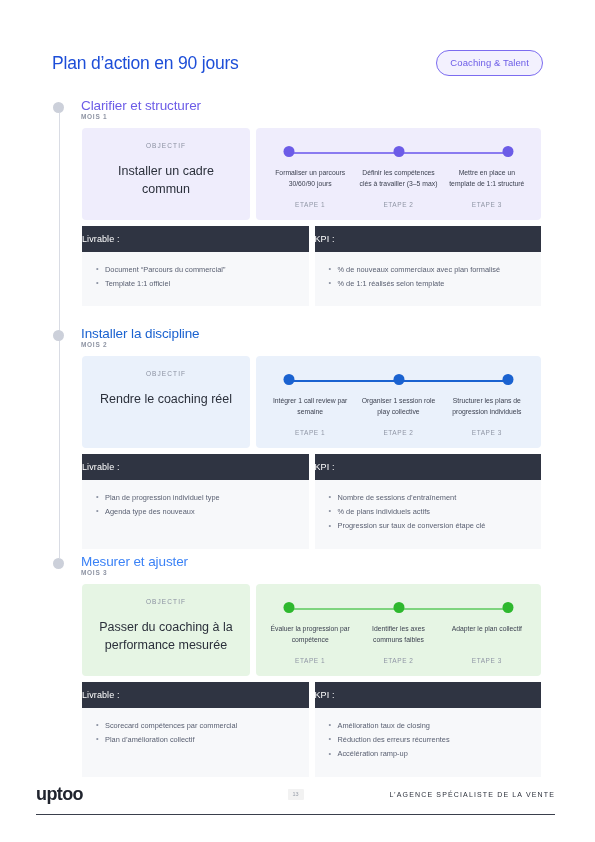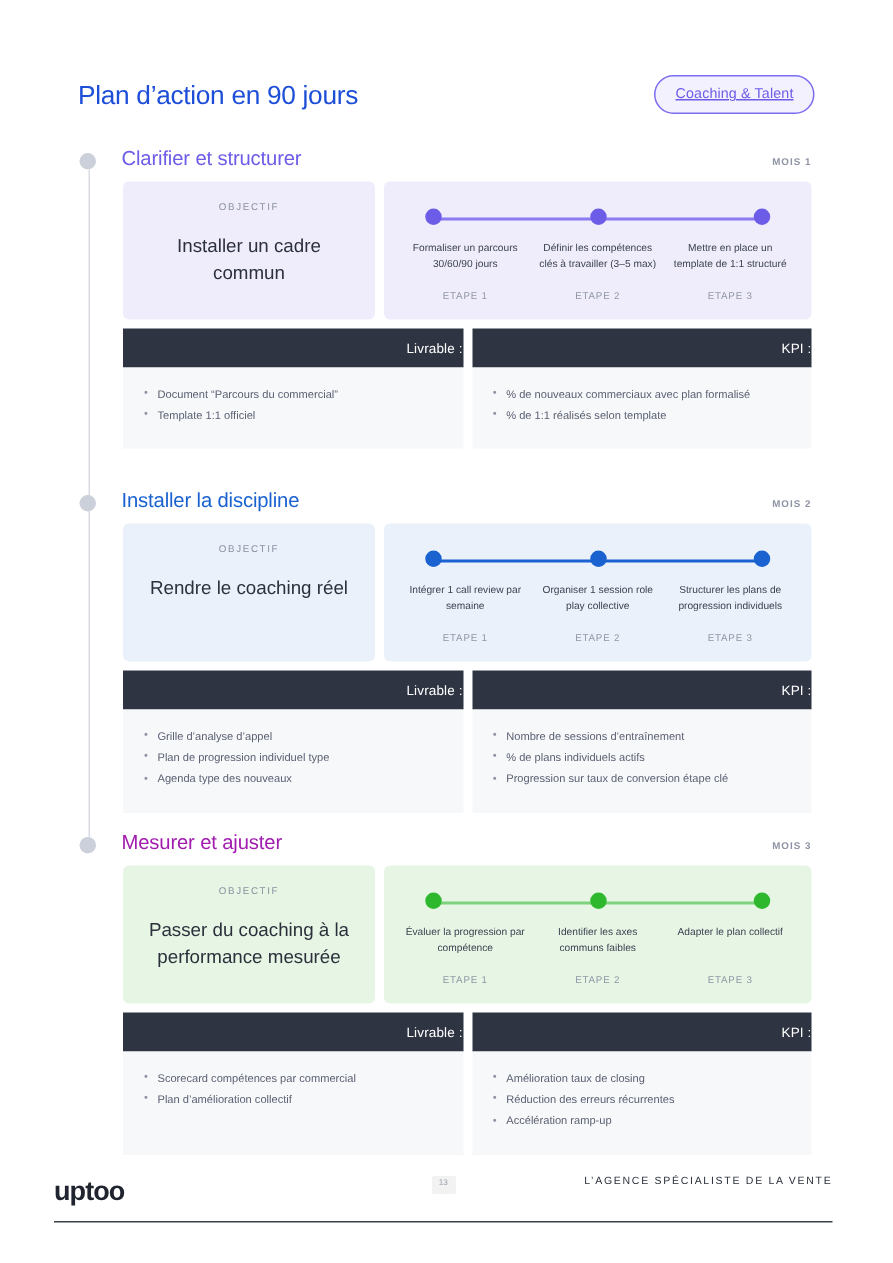--- a/index.html
+++ b/index.html
@@ -43,21 +43,20 @@
   }
   .badge {
     border: 1px solid #7c6cf0;
     background: #f3f1fe;
     color: #6c5ce7;
     border-radius: 999px;
     font-size: 9.5px;
     letter-spacing: 0.1px;
     padding: 6px 13px 6.5px;
     white-space: nowrap;
-    text-decoration: underline;
   }
 
   
   .rail-line {
     position: absolute;
     left: 58.5px;
     width: 1px;
     background: #d9dce4;
   }
   .rail-dot {
@@ -74,20 +73,21 @@
     position: absolute;
     left: 82px;
     width: 459px;
   }
   .sec-head {
     display: flex;
     align-items: baseline;
     justify-content: space-between;
     margin-left: -1px;
     margin-bottom: 8px;
+    flex-direction: column;
   }
   .sec-title {
     font-size: 13.5px;
     font-weight: 400;
     letter-spacing: -0.1px;
   }
   .sec-month {
     font-size: 6.5px;
     letter-spacing: 0.7px;
     color: #8e94a3;
@@ -180,21 +180,21 @@
     margin-top: 6px;
   }
   .col {
     flex: 1;
     display: flex;
     flex-direction: column;
   }
   .col-head {
     background: #2f3442;
     color: #ffffff;
-    text-align: right;
+    text-align: left;
     font-size: 9px;
     padding: 7.5px 0 8px;
     font-weight: 400;
     letter-spacing: 0.1px;
   }
   .col-body {
     background: #f7f8fa;
     padding: 12px 14px 14px;
     flex: 1;
     box-sizing: border-box;
@@ -235,21 +235,21 @@
     bottom: 0;
     height: 1px;
     background: #3a3f4c;
   }
   .footer-inner {
     position: absolute;
     left: 0;
     right: 0;
     bottom: 10px;
     display: flex;
-    align-items: flex-start;
+    align-items: center;
     justify-content: space-between;
   }
   .logo {
     font-size: 18px;
     font-weight: 700;
     letter-spacing: -0.6px;
     color: #20242e;
   }
   .page-num {
     position: absolute;
@@ -373,41 +373,40 @@
        <div class="step-etape">ETAPE 3</div>
      </div>
             </div>
       </div>
     </div>
     <div class="table">
       <div class="col">
         <div class="col-head">Livrable :</div>
         <div class="col-body">
               <ul>
-                <li>Grille d’analyse d’appel</li>
                 <li>Plan de progression individuel type</li>
                 <li>Agenda type des nouveaux</li>
               </ul>
             </div>
       </div>
       <div class="col">
         <div class="col-head">KPI :</div>
         <div class="col-body">
               <ul>
                 <li>Nombre de sessions d’entraînement</li>
                 <li>% de plans individuels actifs</li>
                 <li>Progression sur taux de conversion étape clé</li>
               </ul>
             </div>
       </div>
     </div>
       </div>
       <div class="section" style="top: 554px;">
     <div class="sec-head">
-      <div class="sec-title" style="color:#a21caf">Mesurer et ajuster</div>
+      <div class="sec-title" style="color:#3b82f6">Mesurer et ajuster</div>
       <div class="sec-month">MOIS 3</div>
     </div>
     <div class="top-row">
       <div class="objective" style="background:#e6f5e4">
         <div class="objective-label">OBJECTIF</div>
         <div class="objective-text">Passer du coaching à la performance mesurée</div>
       </div>
       <div class="steps" style="background:#e6f5e4">
         <div class="track">
           <span class="track-line" style="background:#7ed47e"></span>

